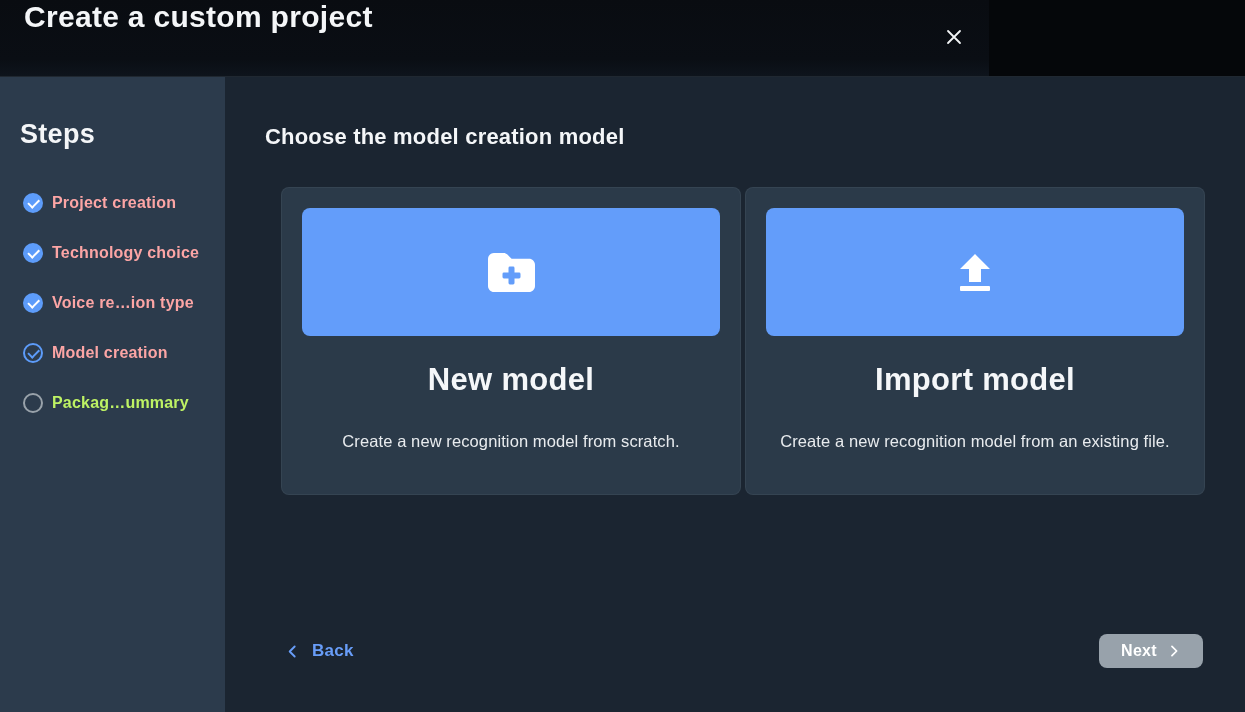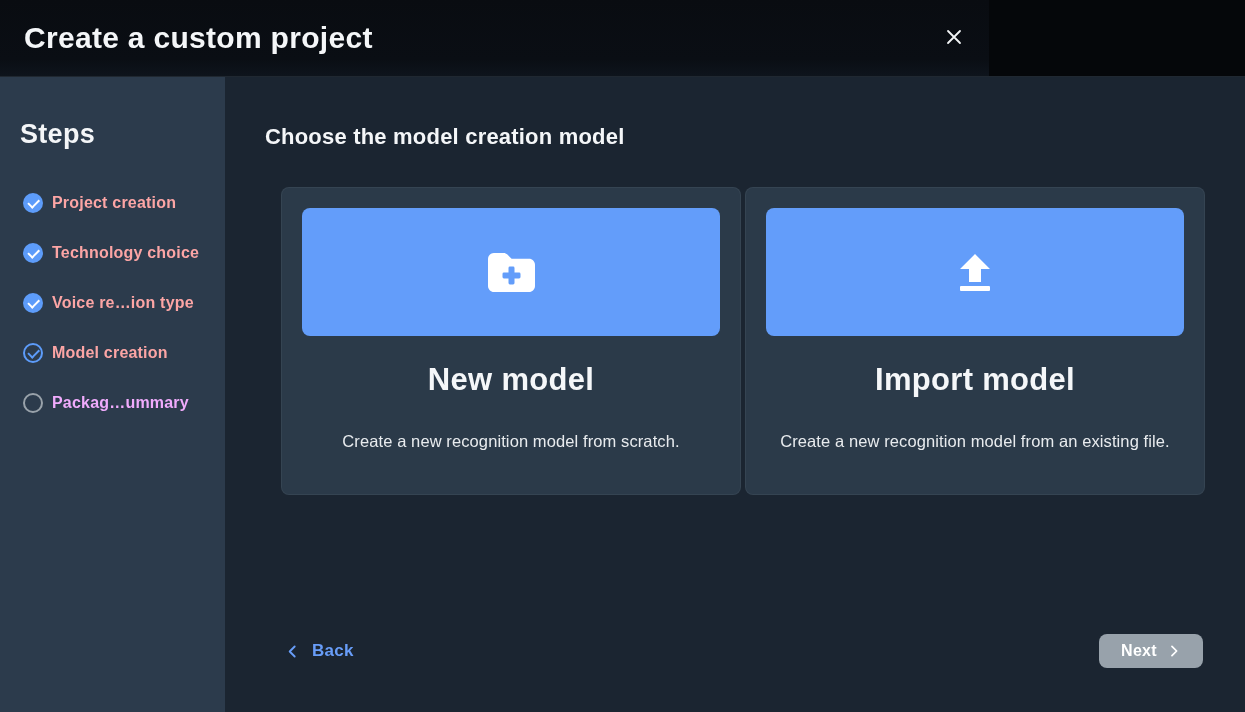--- a/index.html
+++ b/index.html
@@ -4,21 +4,21 @@
 <style>
   * { margin:0; padding:0; box-sizing:border-box; }
   html,body { width:1245px; height:712px; background:#05070a; overflow:hidden;
               font-family:"Liberation Sans", sans-serif; }
   .screen { position:relative; width:1245px; height:712px; }
 
   
   .modal-header {
     position:absolute; top:0; left:0; width:989px; height:76px;
     background:linear-gradient(180deg,#090c11 0%,#0a0e14 78%,#0e141c 100%);
-    display:flex; align-items:center; padding-left:24px;
+    display:flex; align-items:flex-start; padding-left:24px;
   }
   .modal-title {
     color:#f4f6f8; font-size:30px; font-weight:bold; letter-spacing:.3px;
   }
   .close-btn {
     position:absolute; right:16px; top:18px; width:38px; height:38px;
     background:transparent; border:none; cursor:pointer;
     display:flex; align-items:center; justify-content:center; color:#f2f4f6;
   }
 
@@ -35,21 +35,21 @@
   .steps-title {
     color:#f4f6f8; font-size:27px; font-weight:bold; line-height:30px; letter-spacing:.3px;
   }
   .steps { list-style:none; margin-top:40px; }
   .step {
     display:flex; align-items:center; gap:9px; height:28px; margin-bottom:22px;
     padding-left:3px; cursor:pointer;
   }
   .step .lbl { font-size:16px; font-weight:bold; letter-spacing:.2px; white-space:nowrap; }
   .step.done .lbl, .step.current .lbl { color:#fca5a5; }
-  .step.upcoming .lbl { color:#f0abfc; }
+  .step.upcoming .lbl { color:#bef264; }
 
   .ic { position:relative; width:20px; height:20px; flex:0 0 20px; border-radius:50%; }
   .step.done .ic { background:#5d9cfa; }
   .step.done .ic::after {
     content:""; position:absolute; left:4.5px; top:5.5px; width:9px; height:4.5px;
     border-left:2.4px solid #ffffff; border-bottom:2.4px solid #ffffff;
     transform:rotate(-45deg);
   }
   .step.current .ic { border:2px solid #5d9cfa; background:transparent; }
   .step.current .ic::after {

